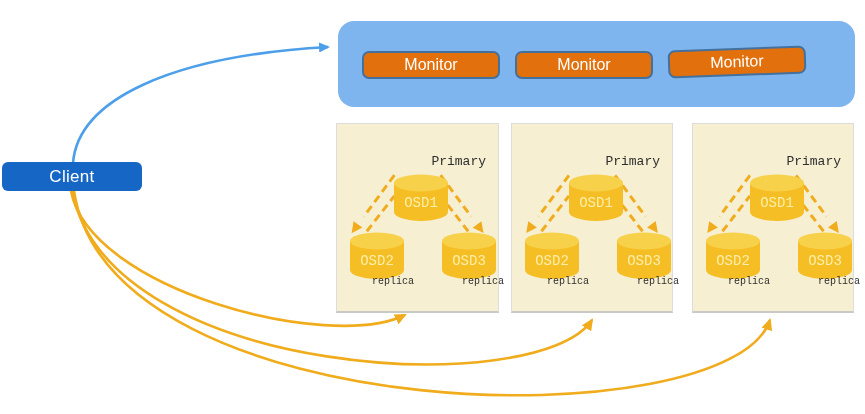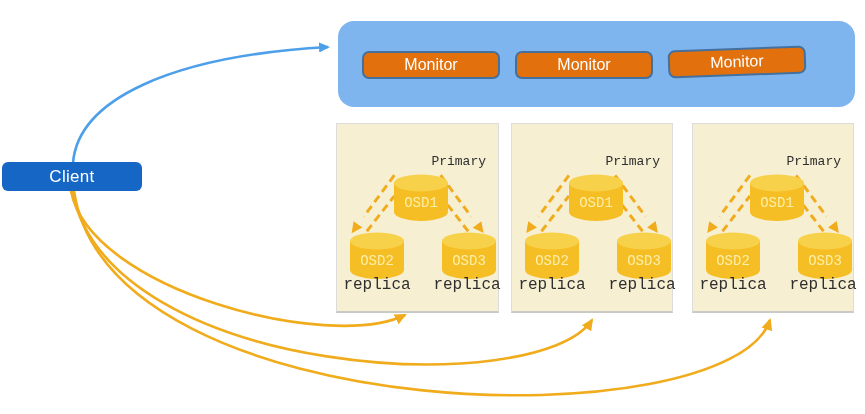--- a/index.html
+++ b/index.html
@@ -38,21 +38,21 @@
   .p1{left:336px;width:163px;}
   .p2{left:511px;}
   .p3{left:692px;}
   .panel .arrows{position:absolute;left:0;top:0;width:100%;height:100%;}
   .primary-label{
     position:absolute;right:12px;top:30px;
     font-family:"Liberation Mono",monospace;font-size:13px;color:#2E2E2E;
   }
   .replica-label{
     position:absolute;top:152px;width:80px;text-align:center;
-    font-family:"Liberation Mono",monospace;font-size:16px;color:#2E2E2E;
+    font-family:"Liberation Mono",monospace;font-size:10px;color:#2E2E2E;padding-left:16px;
   }
   .rep-left{left:0px;}
   .rep-right{left:90px;}
   .cyl{position:absolute;width:56px;height:48px;}
   .cyl-1{left:56px;top:50px;}
   .cyl-2{left:12px;top:108px;}
   .cyl-3{left:104px;top:108px;}
   .cyl text{
     font-family:"Liberation Mono",monospace;font-size:14px;fill:#FCEFA9;
   }

